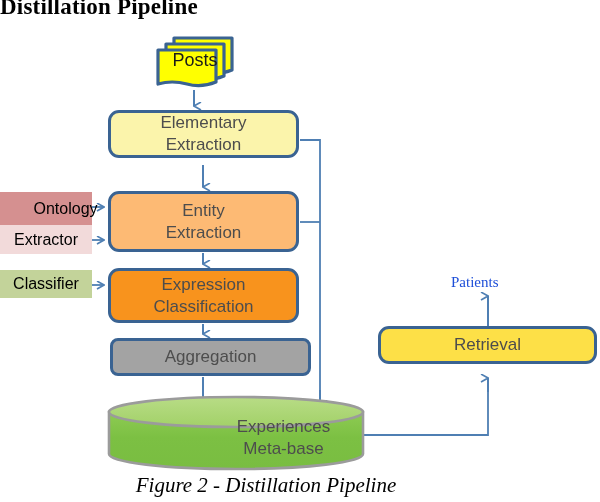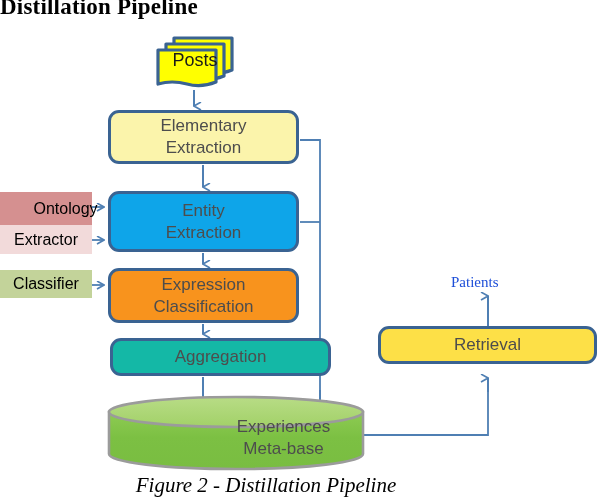--- a/index.html
+++ b/index.html
@@ -61,24 +61,24 @@
     border-radius: 11px;
     display: flex;
     align-items: center;
     justify-content: center;
     text-align: center;
     color: #4d4d4d;
     font-size: 17px;
     line-height: 1.28;
     font-family: "Liberation Sans", sans-serif;
   }
-  #box-elementary  { left:108px; top:110px; width:191px; height:54px; background:#fbf4ab; }
-  #box-entity      { left:108px; top:191px; width:191px; height:61px; background:#0ea5e9; }
+  #box-elementary  { left:108px; top:110px; width:191px; height:48px; background:#fbf4ab; }
+  #box-entity      { left:108px; top:191px; width:191px; height:61px; background:#fdba74; }
   #box-expression  { left:108px; top:268px; width:191px; height:55px; background:#f8931d; }
-  #box-aggregation { left:110px; top:338px; width:221px; height:38px; background:#14b8a6; }
+  #box-aggregation { left:110px; top:338px; width:201px; height:38px; background:#a3a3a3;border-radius:8px; }
   #box-retrieval   { left:378px; top:326px; width:219px; height:38px; background:#fde047; }
 
   
   .flat-box {
     position: absolute;
     box-sizing: border-box;
     display: flex;
     align-items: center;
     justify-content: center;
     color: #000000;

